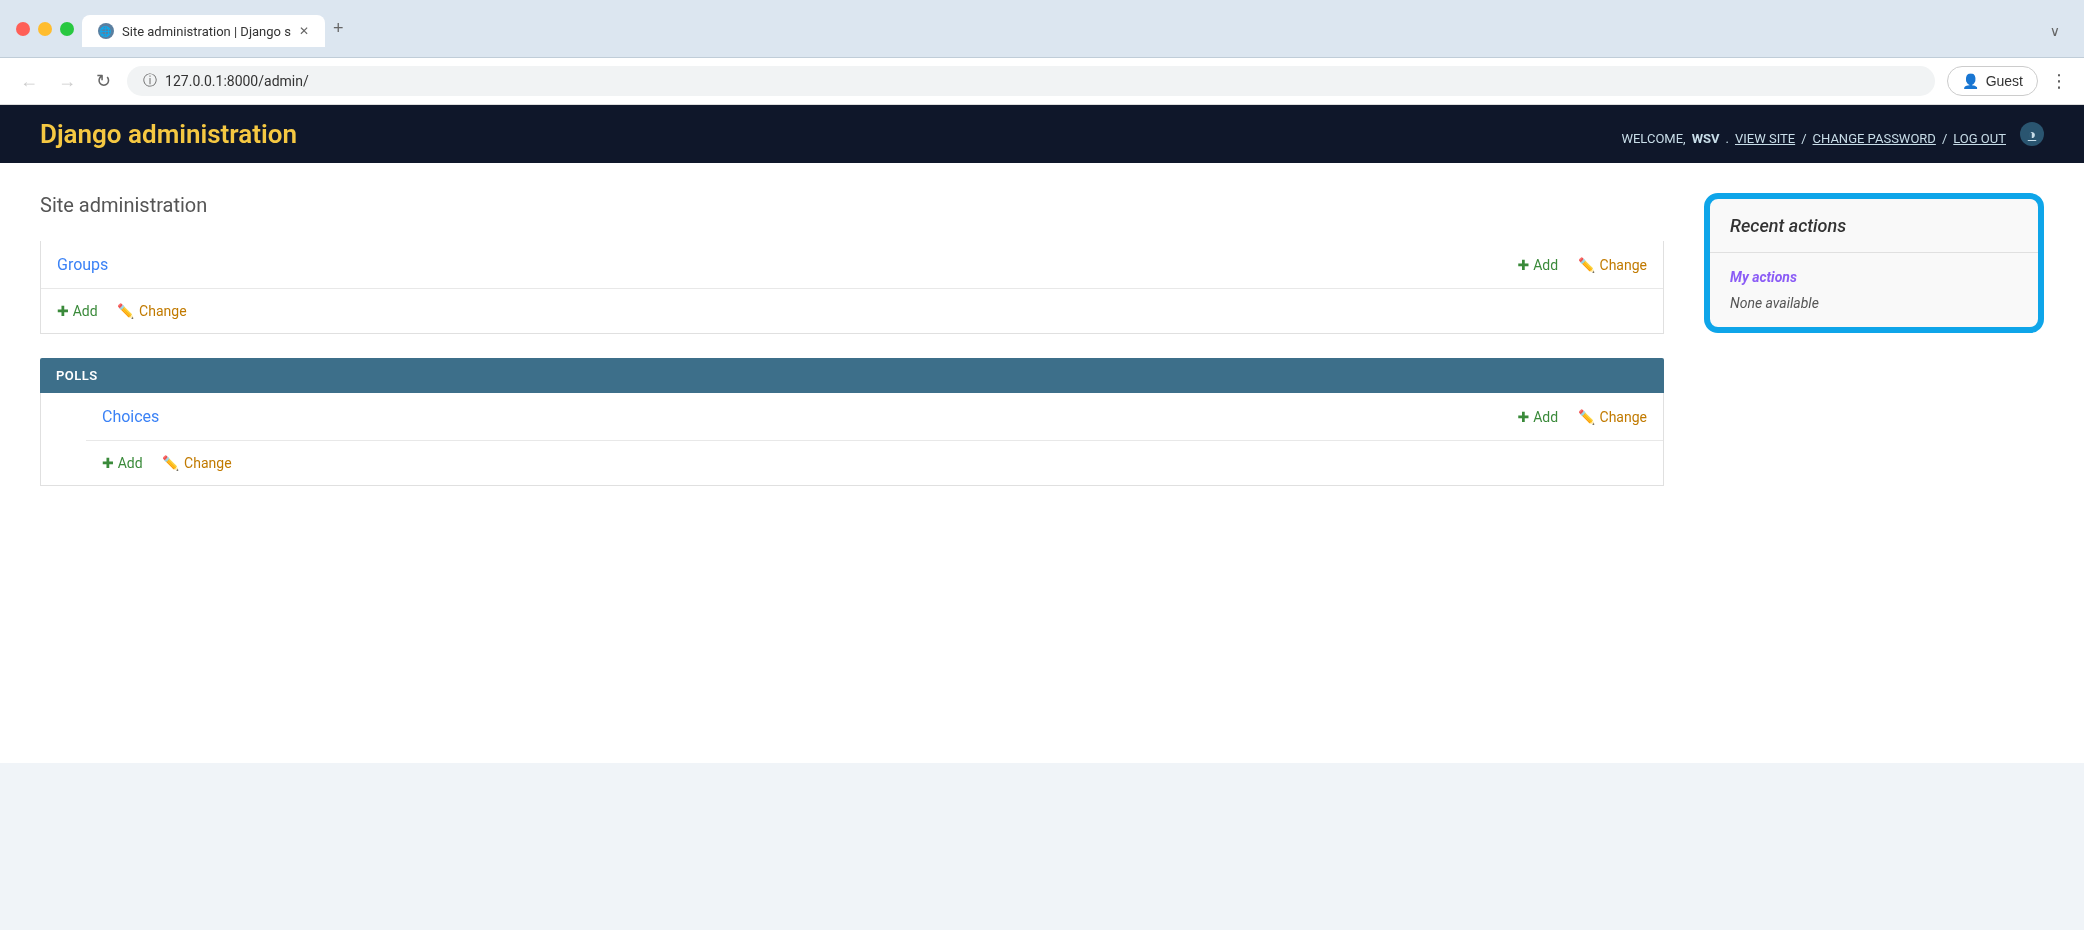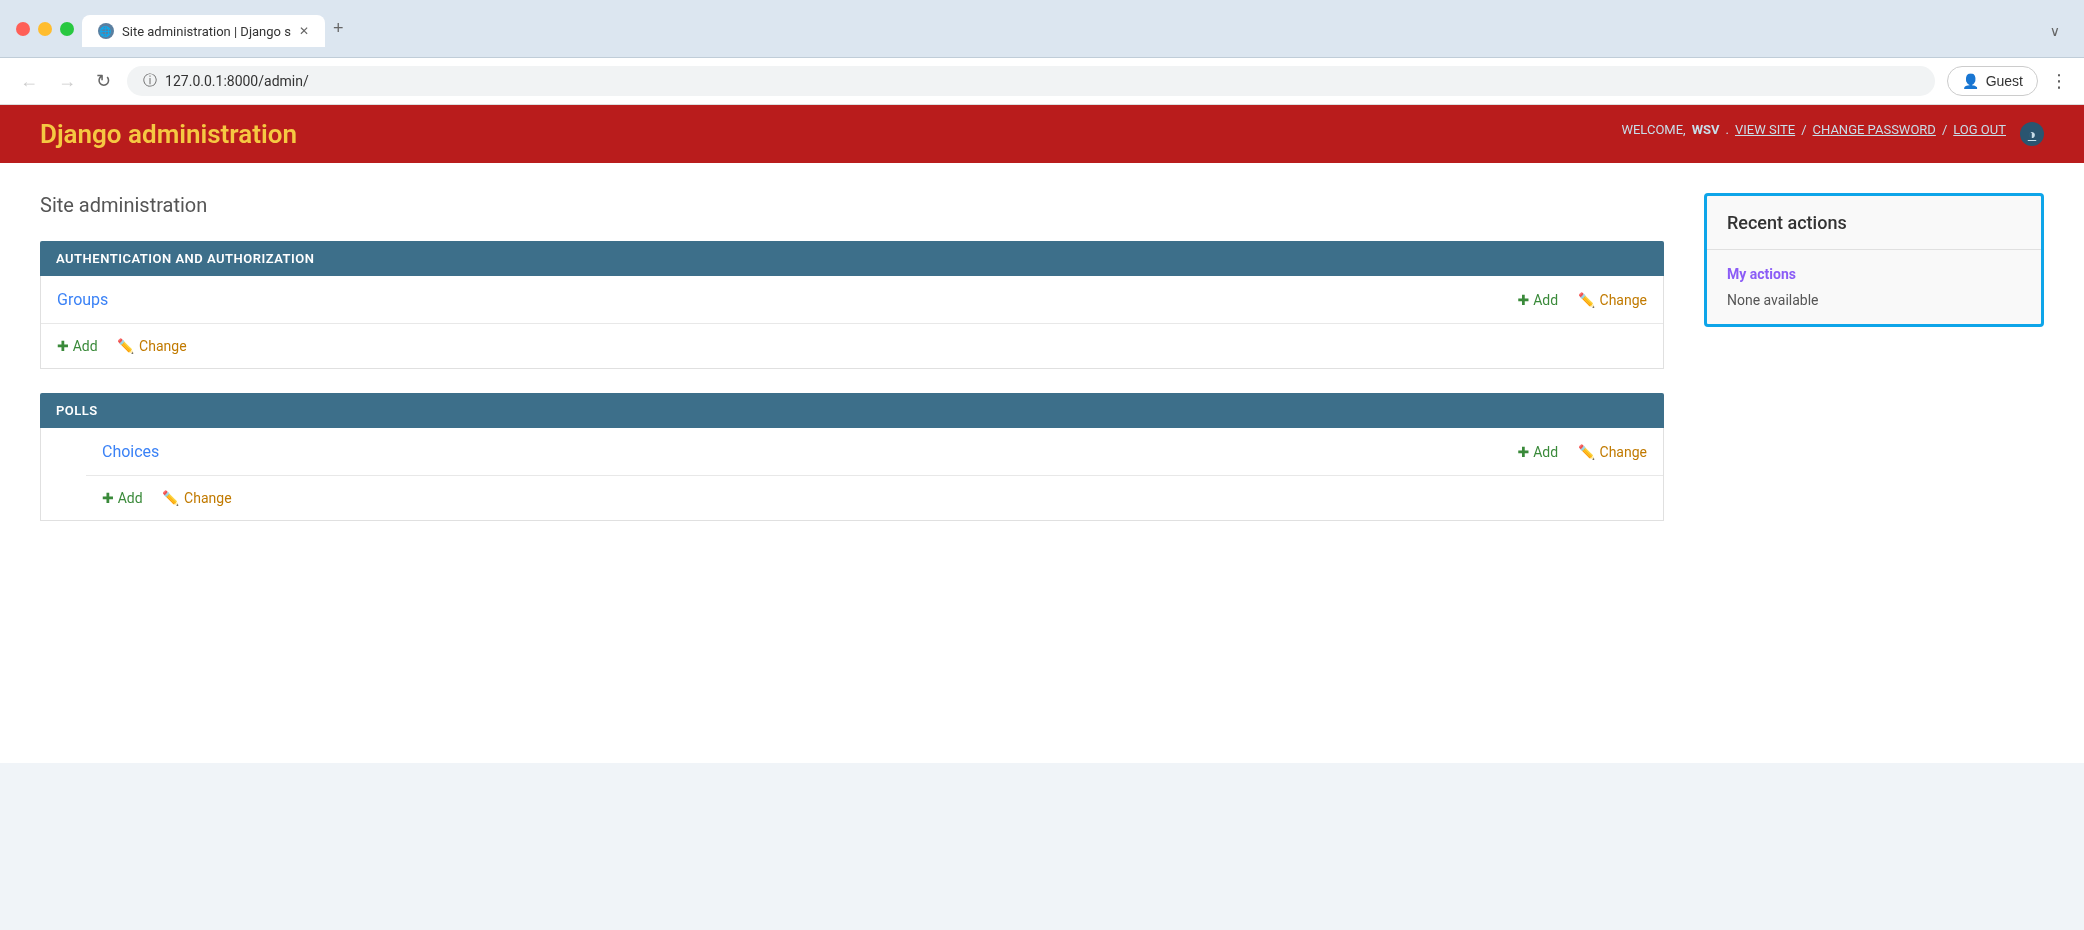--- a/index.html
+++ b/index.html
@@ -115,34 +115,34 @@
     .browser-menu-btn {
       background: none;
       border: none;
       font-size: 18px;
       color: #555;
       cursor: pointer;
     }
 
     
     .django-header {
-      background: #b91c1c;
+      background: #0f172a;
       padding: 14px 40px;
       display: flex;
       align-items: center;
       justify-content: space-between;
     }
     .django-title {
       font-size: 26px;
       font-weight: 600;
       color: #f5c842;
     }
     .django-header-nav {
       display: flex;
-      align-items: flex-start;
+      align-items: flex-end;
       gap: 6px;
       font-size: 13px;
       color: #c8dde8;
     }
     .django-header-nav a, .django-header-nav span {
       color: #c8dde8;
       text-decoration: underline;
       cursor: pointer;
     }
     .django-header-nav .welcome-text {
@@ -229,22 +229,23 @@
       cursor: pointer;
     }
     .action-icon { margin-right: 4px; }
 
     
     .django-sidebar {
       width: 340px;
     }
     .recent-actions-panel {
       background: #f9f9f9;
-      border: 3px solid #0ea5e9;
-      border-radius: 4px;
+      border: 6px solid #0ea5e9;
+      border-radius: 14px;
+      font-style: italic;
     }
     .recent-actions-title {
       padding: 16px 20px;
       font-size: 18px;
       font-weight: 500;
       color: #333;
       border-bottom: 1px solid #e0e0e0;
     }
     .recent-actions-body {
       padding: 16px 20px;
@@ -308,23 +309,20 @@
     <a>LOG OUT</a>
     <span class="theme-toggle">◑</span>
   </div>
 </div>
 
 <div class="django-content">
   <div class="django-main">
     <h1 class="page-title">Site administration</h1>
 
     <div class="module-section">
-      <div class="module-header">
-        <span>AUTHENTICATION AND AUTHORIZATION</span>
-      </div>
       <div style="border:1px solid #e0e0e0; border-top:none;">
         <div class="module-row">
           <a class="module-row-name">Groups</a>
           <div class="module-row-actions">
             <a class="action-add">
               <span class="action-icon">✚</span><span>Add</span>
             </a>
             <a class="action-change">
               <span class="action-icon">✏️</span><span>Change</span>
             </a>

